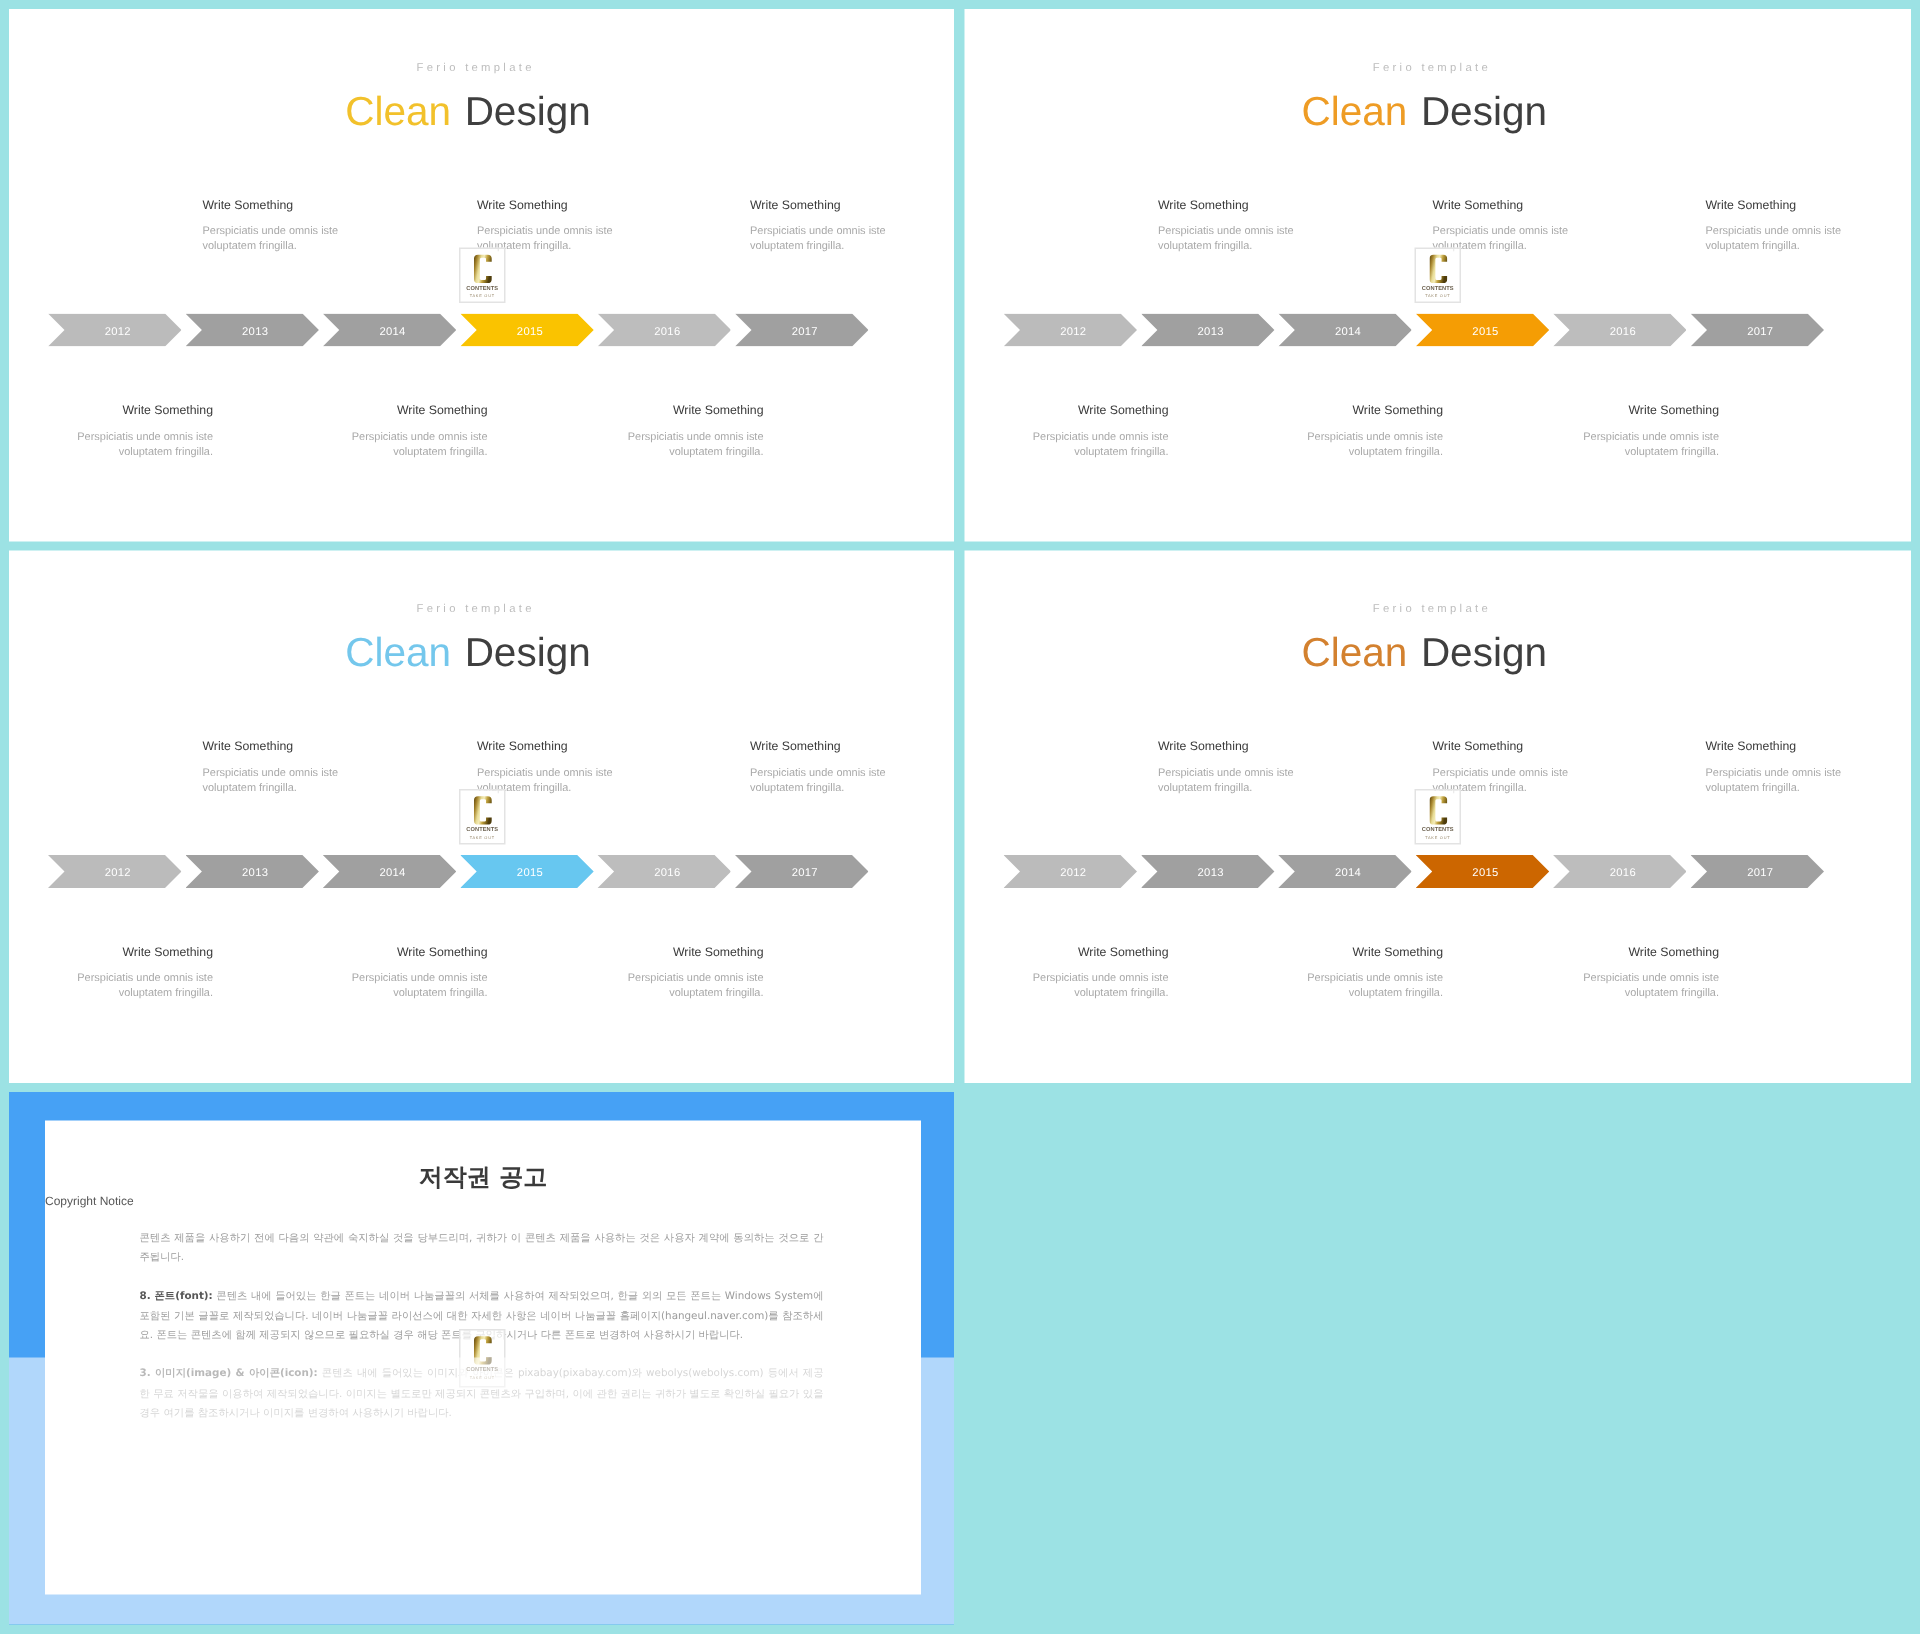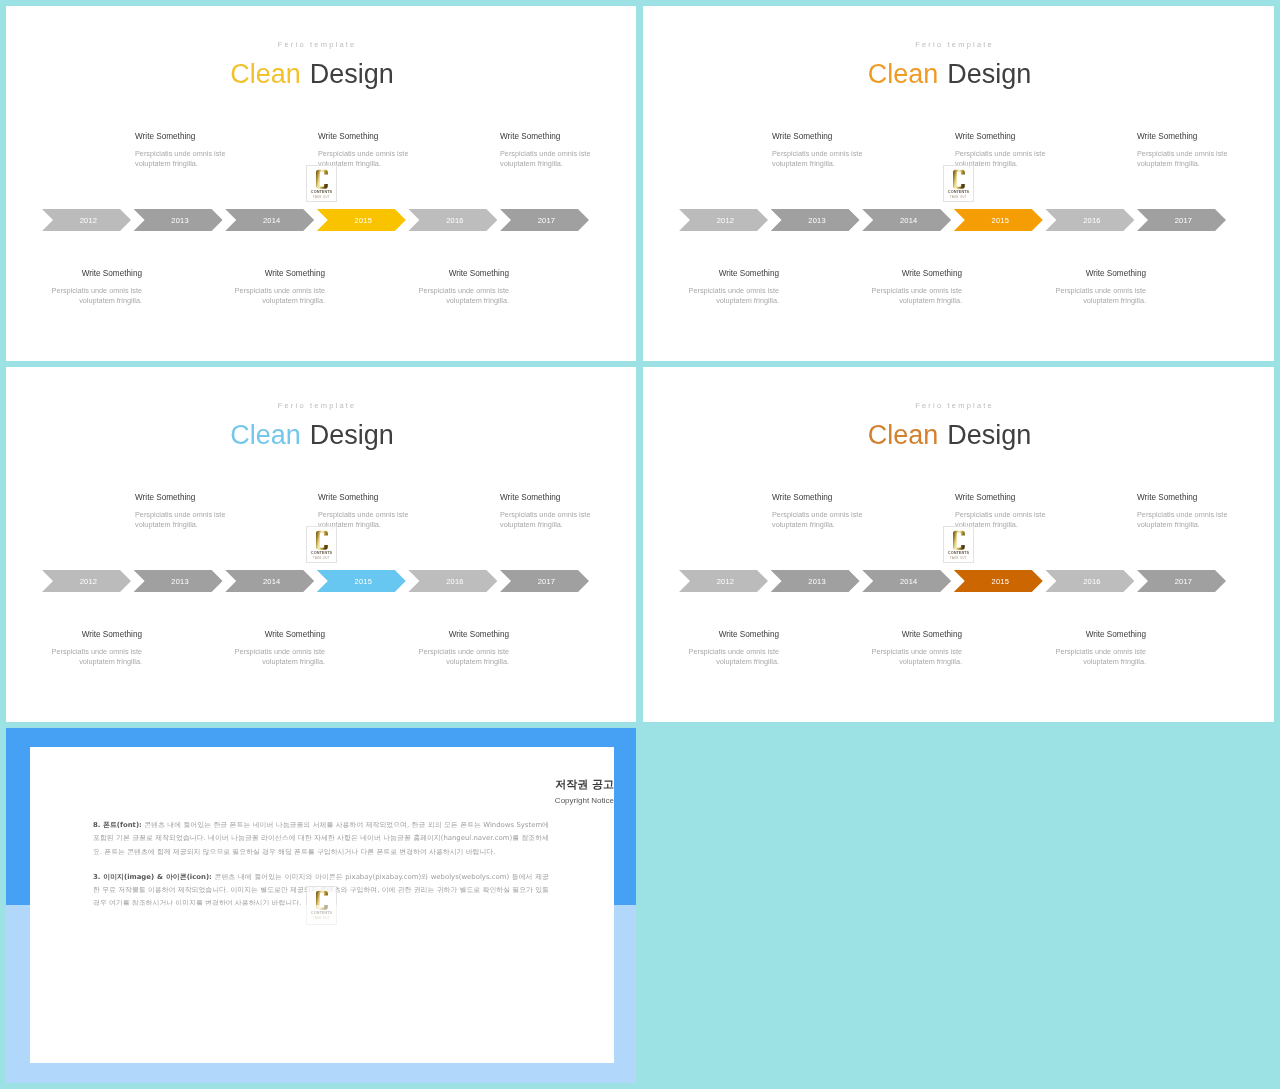--- a/index.html
+++ b/index.html
@@ -19,21 +19,21 @@
 
   
   .kicker{position:absolute;left:0;right:0;top:35px;text-align:center;
           font-size:7.5px;letter-spacing:2.2px;color:#bdbdbd;font-weight:400;
           text-indent:2.2px;line-height:8px;margin-left:-10px;}
   .headline{position:absolute;left:0;right:0;top:55px;text-align:center;
             font-size:27px;font-weight:400;color:#3f3f3f;
             white-space:nowrap;line-height:27px;margin-left:-18px;}
   .headline .gap{display:inline-block;width:9px;}
 
-  .tl{position:absolute;left:36px;top:203px;width:547px;height:22px;}
+  .tl{position:absolute;left:26px;top:203px;width:547px;height:22px;}
   .chev{position:absolute;top:0;height:22px;width:89px;
         clip-path:polygon(0 0,78px 0,89px 11px,78px 22px,0 22px,11px 11px);
         display:flex;align-items:center;justify-content:center;}
   .chev span{font-size:7.5px;color:#ffffff;letter-spacing:.2px;
              transform:translateX(2px);}
 
   .topblk{position:absolute;width:100px;}
   .topblk .t{font-size:8.2px;color:#3a3a3a;font-weight:400;white-space:nowrap;
              line-height:10px;}
   .topblk .b{margin-top:7px;font-size:7.3px;color:#a9a9a9;line-height:10px;}
@@ -49,24 +49,24 @@
   .wm .n1{position:absolute;left:0;right:0;top:23.5px;text-align:center;
           font-size:3.8px;font-weight:700;color:#6a5f4d;letter-spacing:0.05px;
           line-height:5px;}
   .wm .n2{position:absolute;left:0;right:0;top:29.5px;text-align:center;
           font-size:2.6px;color:#9a8a6e;letter-spacing:.5px;line-height:4px;}
 
   
   .cpaper{position:absolute;left:24px;top:19px;width:584px;height:316px;background:#fff;}
   .cfade{position:absolute;left:0;top:177px;width:630px;height:178px;
          background:rgba(255,255,255,.58);pointer-events:none;}
-  .ctitle{position:absolute;left:0;right:0;top:32px;text-align:right;
-          font-size:11px;font-weight:700;color:#3a3a3a;line-height:12px;
+  .ctitle{position:absolute;left:0;right:0;top:32px;text-align:center;
+          font-size:16px;font-weight:700;color:#3a3a3a;line-height:12px;
           font-family:"DejaVu Sans",sans-serif;}
-  .csub{position:absolute;left:0;right:0;top:49px;text-align:right;
+  .csub{position:absolute;left:0;right:0;top:49px;text-align:left;
         font-size:8px;color:#575757;line-height:9px;}
   .cbody{position:absolute;left:63px;top:72px;width:456px;
          font-size:6.9px;line-height:13.3px;color:#9c9c9c;
          font-family:"DejaVu Sans",sans-serif;text-align:justify;}
   .cbody p{margin:0 0 12px 0;}
   .cbody b{color:#585858;font-weight:700;}
 </style>
 </head>
 <body>
 
@@ -333,20 +333,21 @@
 </svg>
         <div class="n1">CONTENTS</div>
         <div class="n2">TAKE  OUT</div>
       </div>
     </div>
     <div class="slide s5">
       <div class="cpaper">
         <div class="ctitle">저작권 공고</div>
         <div class="csub">Copyright Notice</div>
         <div class="cbody">
+          <p>콘텐츠 제품을 사용하기 전에 다음의 약관에 숙지하실 것을 당부드리며, 귀하가 이 콘텐츠 제품을 사용하는 것은 사용자 계약에 동의하는 것으로 간주됩니다.</p>
           <p><b>8. 폰트(font):</b> <span>콘텐츠 내에 들어있는 한글 폰트는 네이버 나눔글꼴의 서체를 사용하여 제작되었으며, 한글 외의 모든 폰트는 Windows System에 포함된 기본 글꼴로 제작되었습니다. 네이버 나눔글꼴 라이선스에 대한 자세한 사항은 네이버 나눔글꼴 홈페이지(hangeul.naver.com)를 참조하세요. 폰트는 콘텐츠에 함께 제공되지 않으므로 필요하실 경우 해당 폰트를 구입하시거나 다른 폰트로 변경하여 사용하시기 바랍니다.</span></p>
           <p><b>3. 이미지(image) &amp; 아이콘(icon):</b> <span>콘텐츠 내에 들어있는 이미지와 아이콘은 pixabay(pixabay.com)와 webolys(webolys.com) 등에서 제공한 무료 저작물을 이용하여 제작되었습니다. 이미지는 별도로만 제공되지 콘텐츠와 구입하며, 이에 관한 권리는 귀하가 별도로 확인하실 필요가 있을 경우 여기를 참조하시거나 이미지를 변경하여 사용하시기 바랍니다.</span></p>
         </div>
         <div class="wm" style="left:276px;top:139px;height:38.5px;">
           <svg width="11.8" height="20.5" viewBox="0 0 15 24">
   <defs>
               <linearGradient id="gldC" x1="0" y1="0.05" x2="1" y2="0.4">
     <stop offset="0" stop-color="#5e470f"></stop>
                 <stop offset="0.18" stop-color="#a7862e"></stop>
     <stop offset="0.38" stop-color="#e8dc96"></stop>

